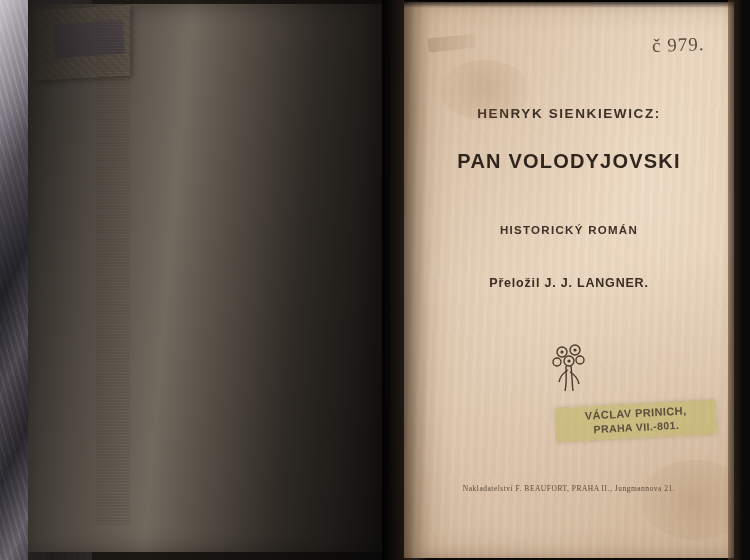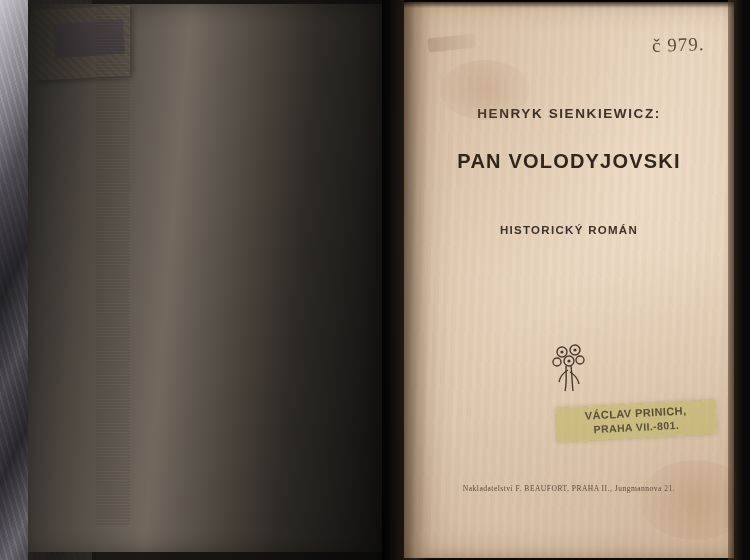--- a/index.html
+++ b/index.html
@@ -318,20 +318,21 @@
       <div class="pencil-faint"></div>
 
       <div class="shelfmark">č 979.</div>
 
       <div class="author">HENRYK SIENKIEWICZ:</div>
 
       <div class="title">PAN VOLODYJOVSKI</div>
 
       <div class="subtitle">HISTORICKÝ ROMÁN</div>
 
+      <div class="translator">Přeložil J. J. LANGNER.</div>
 
       <div class="ornament">
         <svg width="46" height="54" viewBox="0 0 46 54" aria-hidden="true">
           <g fill="none" stroke="#4a3a2c" stroke-width="1.4">
             <circle cx="16" cy="12" r="5"></circle>
             <circle cx="29" cy="10" r="5"></circle>
             <circle cx="23" cy="21" r="5"></circle>
             <circle cx="11" cy="22" r="4"></circle>
             <circle cx="34" cy="20" r="4"></circle>
             <path d="M20 26 C20 34, 21 42, 19 51"></path>

